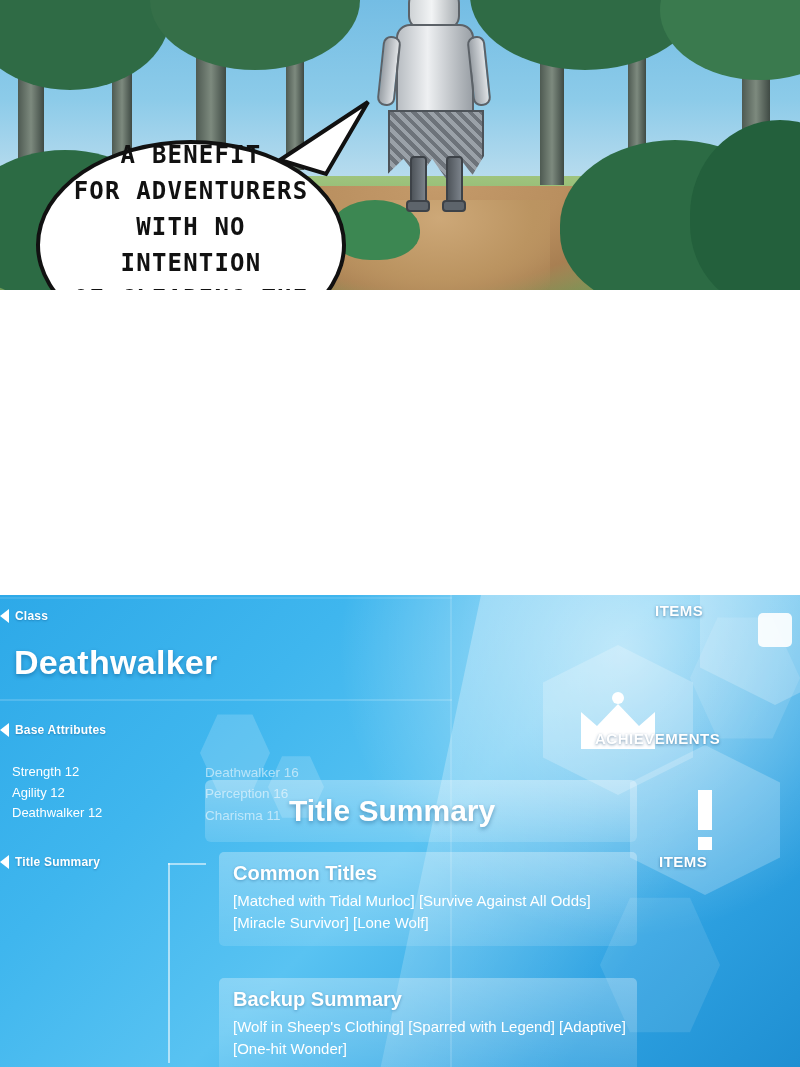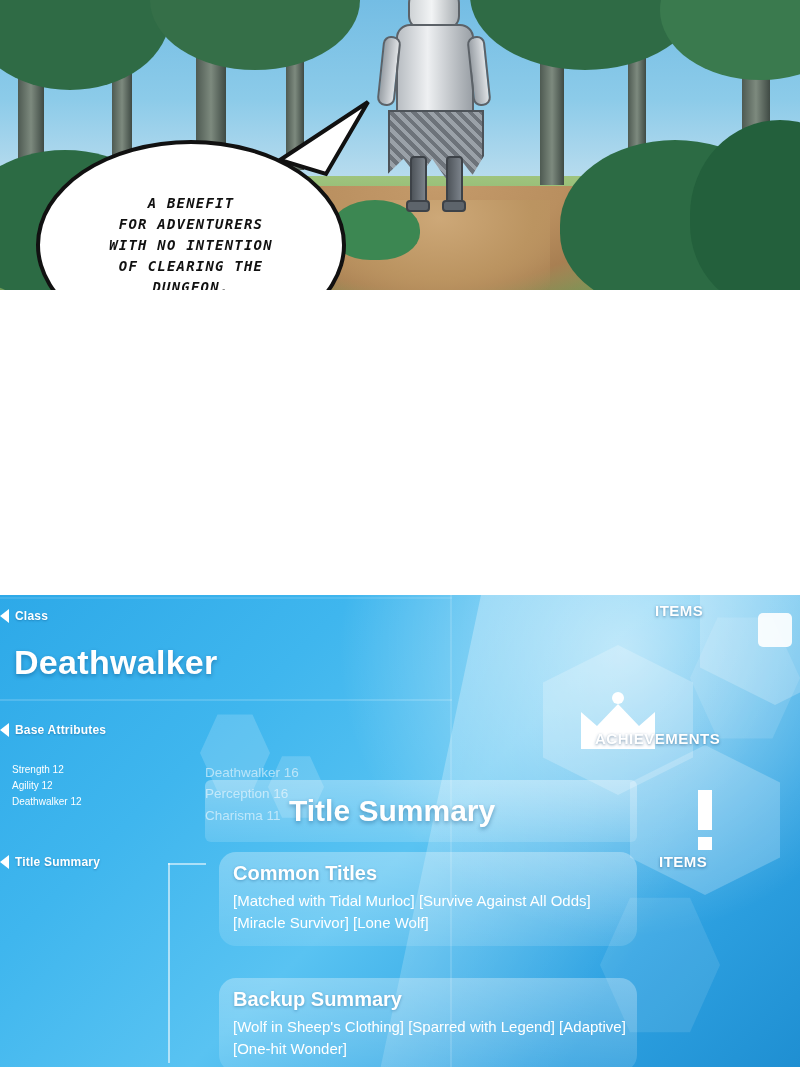--- a/index.html
+++ b/index.html
@@ -55,22 +55,22 @@
 
   
   #speech-bubble {
     position:absolute; left:36px; top:140px; width:310px; height:210px;
     background:#ffffff; border:4px solid #111; border-radius:50%;
     display:flex; align-items:center; justify-content:center; text-align:center;
     z-index:5;
   }
   #speech-bubble .bubble-text {
     font-family:"DejaVu Sans Mono", monospace;
-    font-size:14px; line-height:1.5; letter-spacing:1.2px; color:#111;
-    text-transform:uppercase; font-weight:700; padding:0 26px;font-style:italic;
+    font-size:24px; line-height:1.5; letter-spacing:1.2px; color:#111;
+    text-transform:uppercase; font-weight:700; padding:0 26px;
   }
   .bubble-tail {
     position:absolute; left:268px; top:100px; width:110px; height:80px; z-index:4;
   }
 
   
   #white-gap { position:absolute; left:0; top:290px; width:800px; height:305px; background:#fff; }
 
   
   #status-panel {
@@ -96,21 +96,21 @@
   .menu-row { position:absolute; display:flex; align-items:center; gap:6px; }
   .caret {
     width:0;height:0;border-top:7px solid transparent;border-bottom:7px solid transparent;
     border-right:9px solid #ffffff; margin-left:-2px;
   }
   .menu-label { font-size:12px; font-weight:bold; letter-spacing:.2px; text-shadow:0 1px 2px rgba(0,60,110,.35); }
   #class-value {
     position:absolute; left:14px; top:643px; font-size:34px; font-weight:bold;
     letter-spacing:.3px; text-shadow:0 2px 4px rgba(0,60,110,.4);
   }
-  #attr-list { position:absolute; left:12px; top:762px; font-size:10px; line-height:1.58; }
+  #attr-list { position:absolute; left:12px; top:762px; font-size:13px; line-height:1.58; }
   #attr-list2 { position:absolute; left:205px; top:762px; font-size:13.5px; line-height:1.58; opacity:.55; }
 
   .divider-line { position:absolute; background:rgba(255,255,255,.45); }
 
   
   .hex-btn {
     position:absolute; width:150px; height:150px;
     background:rgba(255,255,255,.22);
     clip-path:polygon(50% 0%,100% 25%,100% 75%,50% 100%,0% 75%,0% 25%);
     display:flex; flex-direction:column; align-items:center; justify-content:center;
@@ -126,21 +126,21 @@
     background:linear-gradient(180deg, rgba(255,255,255,.34), rgba(255,255,255,.14));
     border-radius:6px;
     display:flex; align-items:center; padding-left:84px;
   }
   #title-card-head .h {
     font-size:30px; font-weight:bold; text-shadow:0 2px 4px rgba(0,60,110,.4);
   }
   .tcard {
     position:absolute; left:14px; width:418px;
     background:linear-gradient(180deg, rgba(255,255,255,.30), rgba(255,255,255,.12));
-    border-radius:17px; padding:10px 4px 12px 14px;
+    border-radius:5px; padding:10px 4px 12px 14px;
   }
   .tcard h3 { font-size:20px; font-weight:bold; margin-bottom:5px; text-shadow:0 1px 3px rgba(0,60,110,.35); }
   .tcard p { font-size:15px; line-height:1.45; }
   .bracket-line { position:absolute; left:168px; width:2px; background:rgba(255,255,255,.55); }
   .bracket-tick { position:absolute; height:2px; background:rgba(255,255,255,.55); }
 </style>
 </head>
 <body>
 
 <div id="comic-panel">

